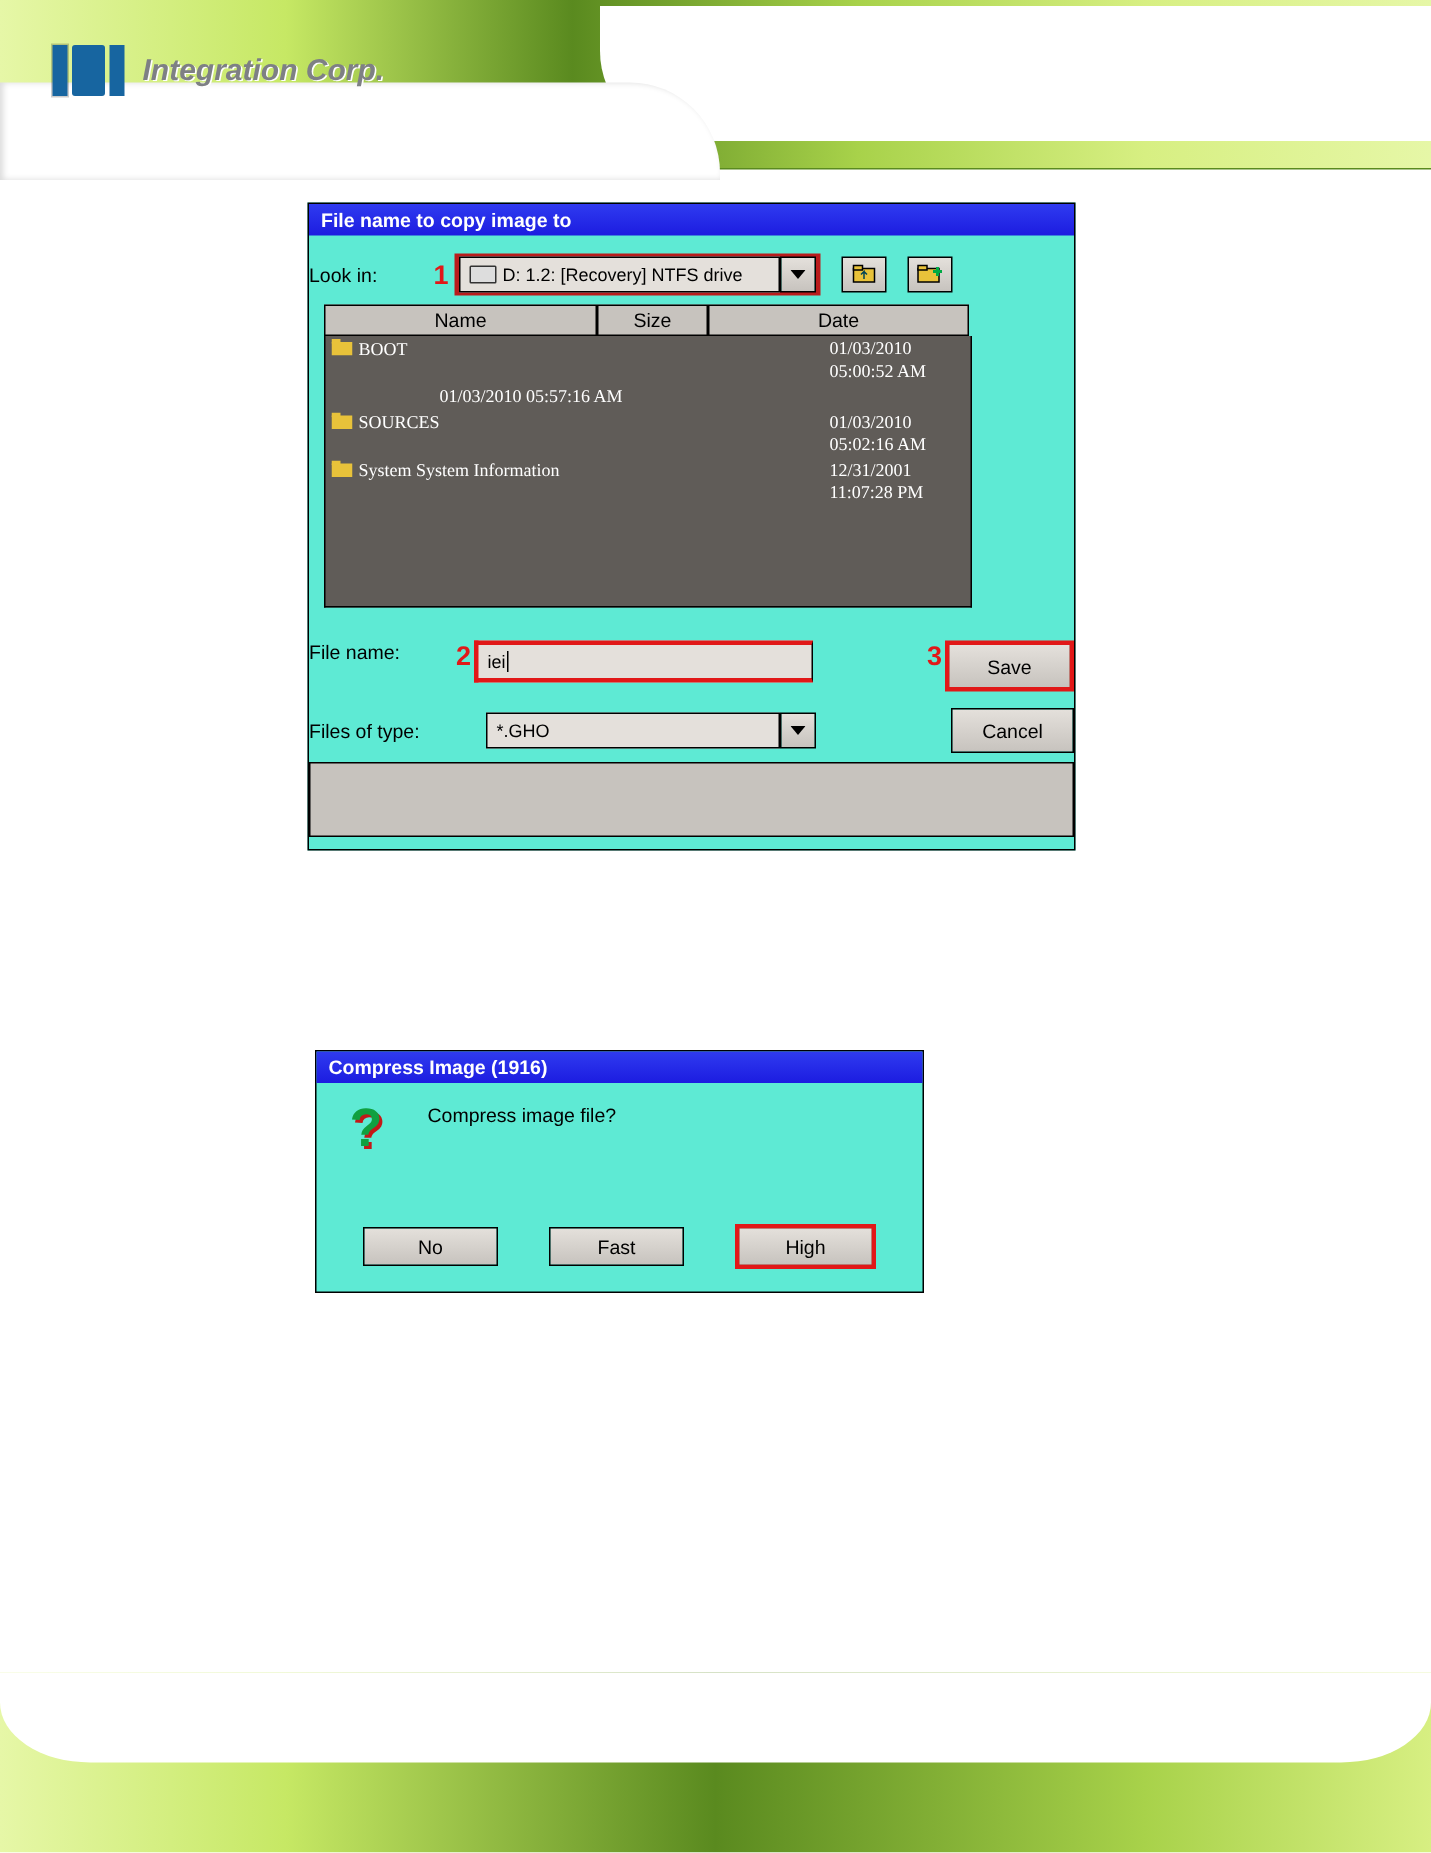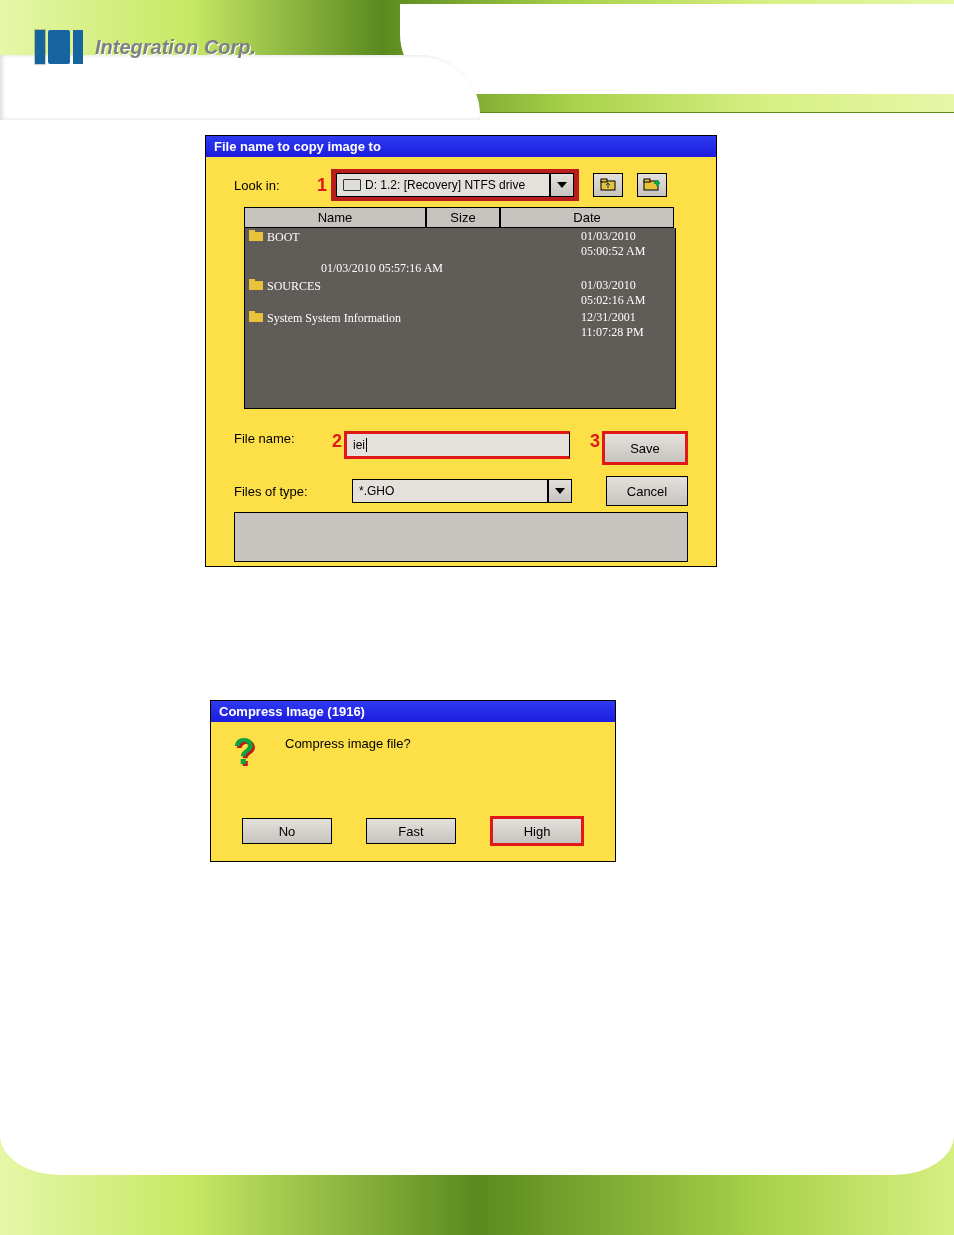--- a/index.html
+++ b/index.html
@@ -13,35 +13,35 @@
 .banner .logo .e1{width:10px;height:34px;background:#1765a0;margin-right:3px;box-shadow:0 0 0 1px rgba(0,0,0,.2)}
 .banner .logo .e2{width:22px;height:34px;background:#1765a0;margin-right:3px;border-radius:2px}
 .banner .logo .e3{width:10px;height:34px;background:#1765a0;margin-right:12px}
 .banner .logo-text{font:italic 700 20px Arial;color:#7e8084;text-shadow:1px 1px 0 #fff}
 
 
 .footer{position:absolute;left:0;right:0;bottom:0;height:120px;background:linear-gradient(90deg,#e6f7a7 0%,#c6e864 20%,#5a8a1f 50%,#a8d24a 80%,#d7ef82 100%)}
 .footer .curve{position:absolute;left:0;top:0;right:0;height:60px;background:#fff;border-radius:0 0 60px 60px/0 0 40px 40px}
 
 
-.dlg{position:absolute;background:#fde047;border:1px solid #000;font:13px Tahoma,Arial,sans-serif}
+.dlg{position:absolute;background:#5eead4;border:1px solid #000;font:13px Tahoma,Arial,sans-serif}
 .dlg .title{background:linear-gradient(#2f3bf0,#1c1ce0);color:#fff;font-weight:700;padding:3px 8px;font-size:13px}
 .dlg .body{padding:10px}
 
 .lbl{font-size:13px;color:#000}
 
 .row{display:flex;align-items:center}
 .combo{display:flex;align-items:center;height:22px}
 .combo .box{background:#e4e0db;border:1px solid #000;display:flex;align-items:center;padding:0 6px;height:100%;font-size:12px}
 .combo .arrow{width:22px;height:100%;border:1px solid #000;background:linear-gradient(#e4e0db,#c7c3be);display:flex;align-items:center;justify-content:center}
 .combo .arrow svg{width:10px;height:6px}
 
 .icon-btn{width:28px;height:22px;border:1px solid #000;background:linear-gradient(#e4e0db,#c7c3be);display:inline-flex;align-items:center;justify-content:center;margin-left:6px}
 
-.red-box{border:5px solid #b91c1c;padding:0}
+.red-box{border:3px solid #b91c1c;padding:0}
 .callout{position:absolute;font:700 18px Arial;color:#e11818}
 
 
 .listhdr{display:flex;background:#c7c3be}
 .listhdr div{border:1px solid #000;text-align:center;padding:2px 0;font-size:13px}
 .filelist{background:#605c58;color:#fff;height:180px;overflow:hidden;font:12px Tahoma;border:1px solid #000;border-top:none}
 .filelist .frow{display:flex;padding:1px 4px}
 .filelist .folder{display:inline-flex;align-items:center;width:14px;height:12px;margin-right:4px}
 .folder svg{width:14px;height:11px}
 .frow .fname{flex:0 0 260px}
@@ -68,21 +68,21 @@
   <div class="logo">
     <div class="e1"></div>
         <div class="e2"></div>
         <div class="e3"></div>
     <span class="logo-text">Integration Corp.</span>
   </div>
 </div>
 
 <div class="dlg" style="left:205px;top:135px;width:510px;height:430px">
   <div class="title">File name to copy image to</div>
-  <div class="body" style="padding:12px 28px 10px">
+  <div class="body" style="padding:12px 0 10px">
 
     <div class="row" style="gap:8px">
       <span class="lbl" style="width:75px">Look in:</span>
 
       <span class="callout" style="position:static;margin-right:-4px">1</span>
 
       <div class="red-box" style="display:flex">
         <div class="combo">
           <div class="box" style="width:200px">
             <span style="display:inline-block;width:16px;height:10px;border:1px solid #333;background:#ddd;margin-right:4px;border-radius:1px"></span>

